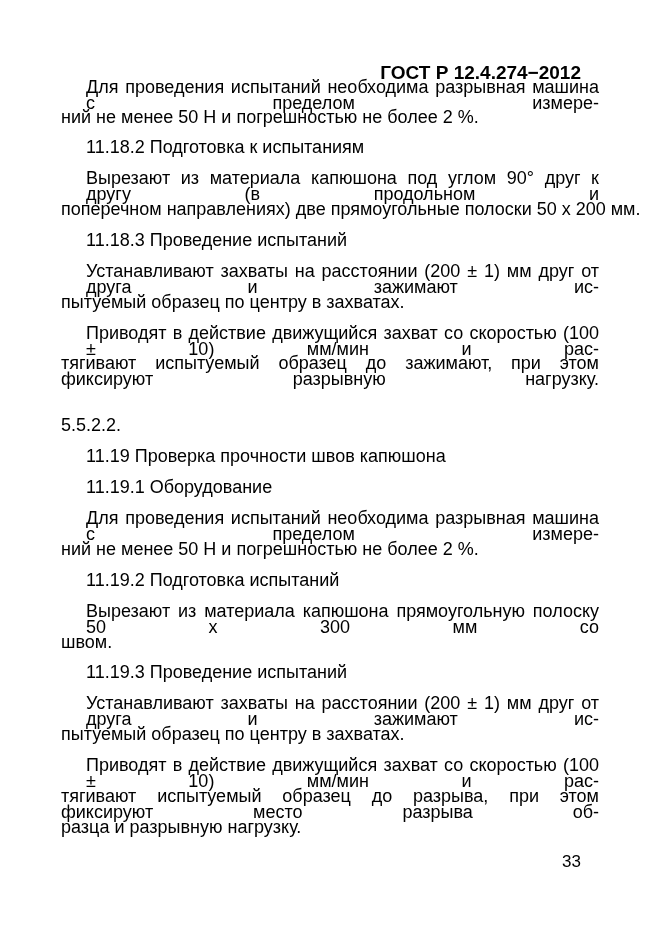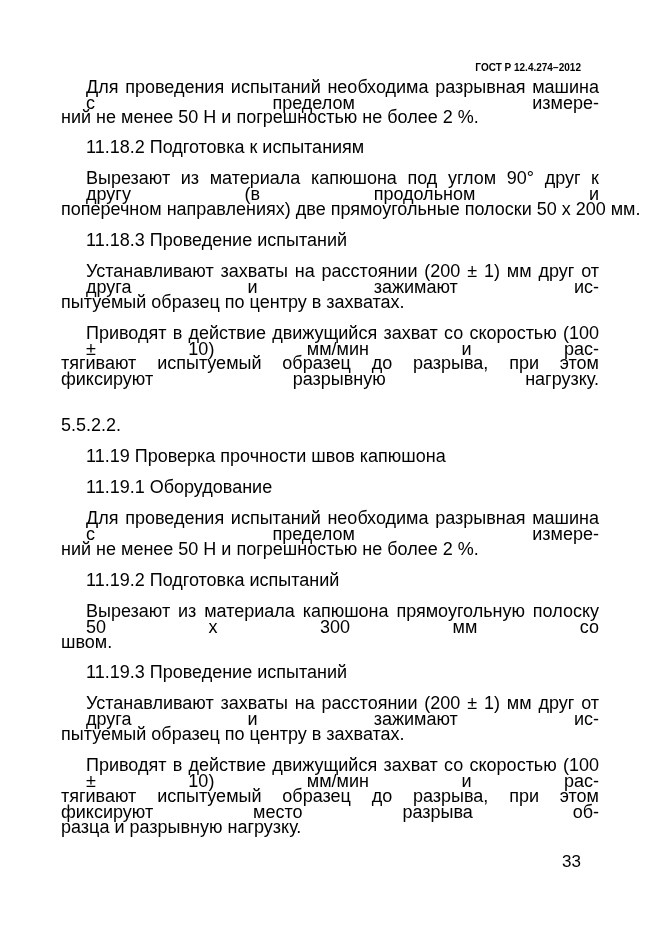--- a/index.html
+++ b/index.html
@@ -1,19 +1,19 @@
 <!DOCTYPE html>
 <html><head>
 <meta charset="utf-8">
 <style>
   html, body { margin: 0; padding: 0; background: #ffffff; }
   body { width: 661px; height: 935px; position: relative; overflow: hidden;
          font-family: "Liberation Sans", sans-serif; color: #000; }
   .page { position: absolute; left: 0; top: 0; width: 661px; height: 935px; }
-  .hdr { position: absolute; top: 62px; right: 80px; font-size: 10px; font-weight: bold; }
+  .hdr { position: absolute; top: 62px; right: 80px; font-size: 19px; font-weight: bold; }
   .line { position: absolute; left: 61px; width: 538px; font-size: 18px; white-space: nowrap; line-height: 16px; }
   .ind { left: 86px; width: 513px; }
   .just { text-align: justify; text-align-last: justify; white-space: normal; }
   .b { font-weight: normal; }
   .pnum { position: absolute; top: 852px; right: 80px; font-size: 17px; }
 </style>
 </head>
 <body>
 
 <div class="page">
@@ -21,21 +21,21 @@
 
   <div class="line ind just" style="top:79px">Для проведения испытаний необходима  разрывная машина с пределом измере-</div>
   <div class="line" style="top:109px">ний не менее 50 Н и погрешностью не более 2 %.</div>
   <div class="line ind b" style="top:139px">11.18.2 Подготовка к испытаниям</div>
   <div class="line ind just" style="top:170px">Вырезают из материала капюшона под углом 90° друг к другу (в продольном и</div>
   <div class="line" style="top:201px">поперечном направлениях) две прямоугольные полоски 50 х 200 мм.</div>
   <div class="line ind b" style="top:232px">11.18.3 Проведение испытаний</div>
   <div class="line ind just" style="top:263px">Устанавливают захваты на расстоянии (200 ± 1) мм друг от друга и зажимают ис-</div>
   <div class="line" style="top:294px">пытуемый образец по центру в захватах.</div>
   <div class="line ind just" style="top:325px">Приводят в действие движущийся захват со скоростью (100 ± 10) мм/мин и рас-</div>
-  <div class="line just" style="top:355px">тягивают испытуемый образец до разрыва, при этом фиксируют разрывную нагрузку.</div>
+  <div class="line just" style="top:355px">тягивают испытуемый образец до зажимают, при этом фиксируют разрывную нагрузку.</div>
   <div class="line" style="top:417px">5.5.2.2.</div>
   <div class="line ind b" style="top:448px">11.19  Проверка прочности швов капюшона</div>
   <div class="line ind b" style="top:479px">11.19.1 Оборудование</div>
   <div class="line ind just" style="top:510px">Для проведения испытаний необходима разрывная машина с пределом измере-</div>
   <div class="line" style="top:541px">ний не менее 50 Н и погрешностью не более 2 %.</div>
   <div class="line ind b" style="top:572px">11.19.2  Подготовка испытаний</div>
   <div class="line ind just" style="top:603px">Вырезают из материала капюшона прямоугольную полоску  50 х 300 мм со</div>
   <div class="line" style="top:634px">швом.</div>
   <div class="line ind b" style="top:664px">11.19.3  Проведение испытаний</div>
   <div class="line ind just" style="top:695px">Устанавливают захваты на расстоянии (200 ± 1) мм друг от друга и зажимают ис-</div>

